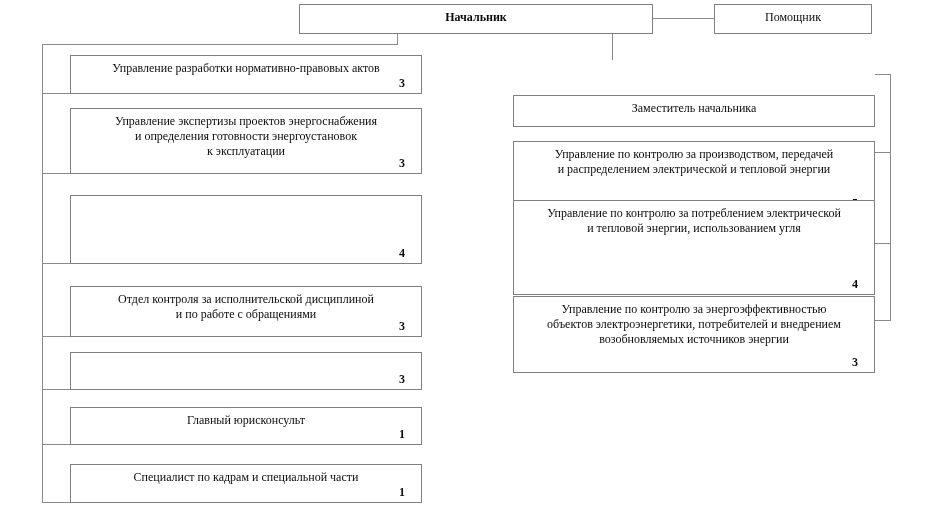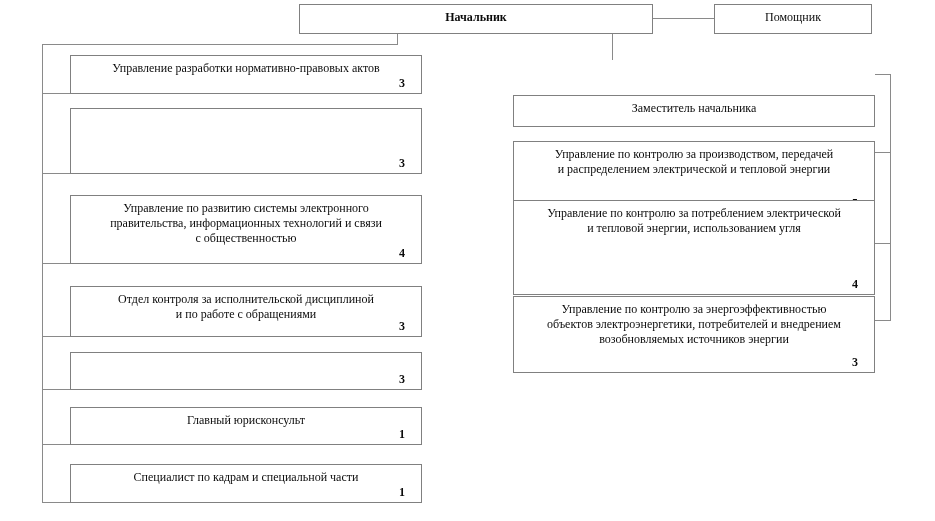--- a/index.html
+++ b/index.html
@@ -85,27 +85,27 @@
   <div class="node" style="left:513px; top:60px; width:362px; height:32px;margin-top:35px;">
     <div class="node-title">Заместитель начальника</div>
   </div>
 
   <div class="node" style="left:70px; top:55px; width:352px; height:39px;">
     <div class="node-title">Управление разработки нормативно-правовых актов</div>
     <div class="node-count">3</div>
   </div>
 
   <div class="node" style="left:70px; top:108px; width:352px; height:66px;">
+    <div class="node-title">Управление экспертизы проектов энергоснабжения
+и определения готовности энергоустановок
+к эксплуатации</div>
     <div class="node-count">3</div>
   </div>
 
   <div class="node" style="left:70px; top:195px; width:352px; height:69px;">
-    <div class="node-title">Управление по развитию системы электронного
-правительства, информационных технологий и связи
-с общественностью</div>
     <div class="node-count">4</div>
   </div>
 
   <div class="node" style="left:70px; top:286px; width:352px; height:51px;">
     <div class="node-title">Отдел контроля за исполнительской дисциплиной
 и по работе с обращениями</div>
     <div class="node-count">3</div>
   </div>
 
   <div class="node" style="left:70px; top:352px; width:352px; height:38px;">

